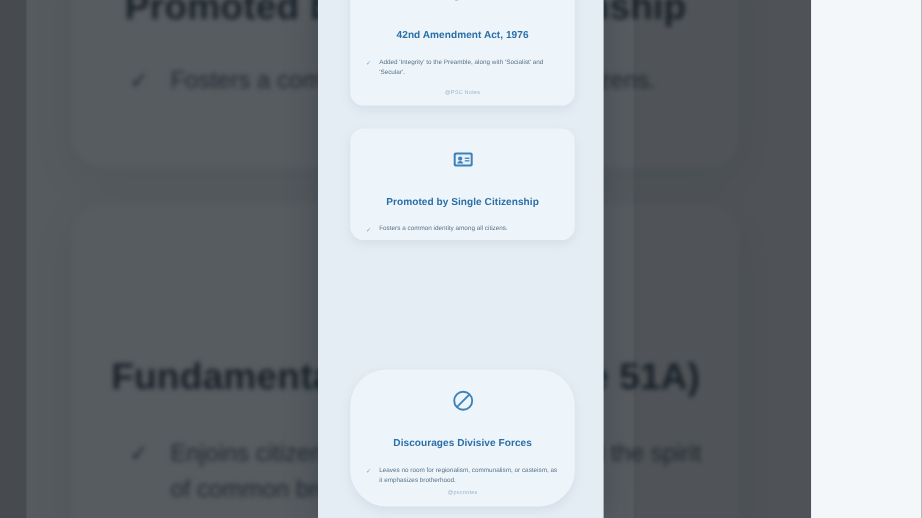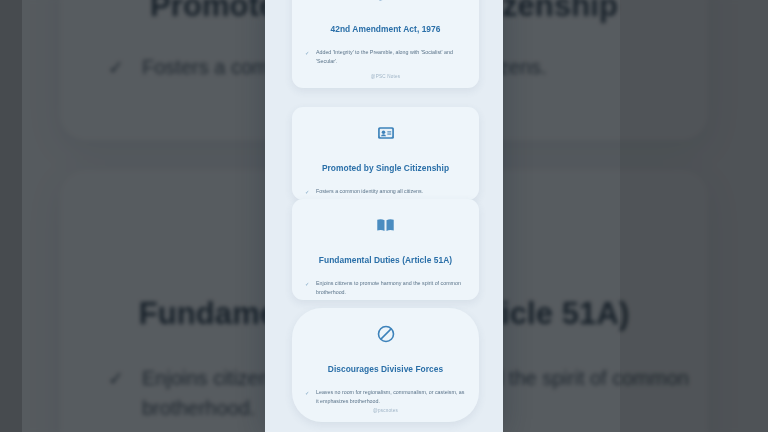--- a/index.html
+++ b/index.html
@@ -10,21 +10,21 @@
     width: 768px;
     height: 432px;
     overflow: hidden;
     font-family: "Liberation Sans", sans-serif;
     background: #f3f7fa;
   }
 
   
   .stage {
     position: relative;
-    width: 768px;
+    width: 676px;
     height: 432px;
     overflow: hidden;
     background: #eef4f8;
   }
 
   
   .bg-layer {
     position: absolute;
     inset: 0;
     background: #eef3f7;
@@ -233,34 +233,20 @@
             <rect x="13.6" y="12.6" width="4.6" height="1.3" fill="#3d82ba"></rect>
           </svg>
         </span>
         <div class="card-title">Promoted by Single Citizenship</div>
         <div class="card-bullet">
           <span class="tick">✓</span>
           <span>Fosters a common identity among all citizens.</span>
         </div>
       </div>
 
-      <div class="card c3">
-        <span class="card-icon">
-          <svg width="21" height="21" viewBox="0 0 24 24" aria-hidden="true">
-            <path d="M2.6 5.4c2.8-.9 5.6-.9 8.4.6v12.4c-2.8-1.5-5.6-1.5-8.4-.6z" fill="#4a8cc0"></path>
-            <path d="M21.4 5.4c-2.8-.9-5.6-.9-8.4.6v12.4c2.8-1.5 5.6-1.5 8.4-.6z" fill="#4a8cc0"></path>
-            <rect x="11.2" y="6" width="1.6" height="12.4" fill="#e8f1f8"></rect>
-          </svg>
-        </span>
-        <div class="card-title">Fundamental Duties (Article 51A)</div>
-        <div class="card-bullet">
-          <span class="tick">✓</span>
-          <span>Enjoins citizens to promote harmony and the spirit of common brotherhood.</span>
-        </div>
-      </div>
 
       <div class="card c4">
         <span class="card-icon">
           <svg width="20" height="20" viewBox="0 0 24 24" aria-hidden="true">
             <circle cx="12" cy="12" r="9" fill="none" stroke="#3d82ba" stroke-width="1.9"></circle>
             <line x1="5.9" y1="18.1" x2="18.1" y2="5.9" stroke="#3d82ba" stroke-width="1.9"></line>
           </svg>
         </span>
         <div class="card-title">Discourages Divisive Forces</div>
         <div class="card-bullet">

